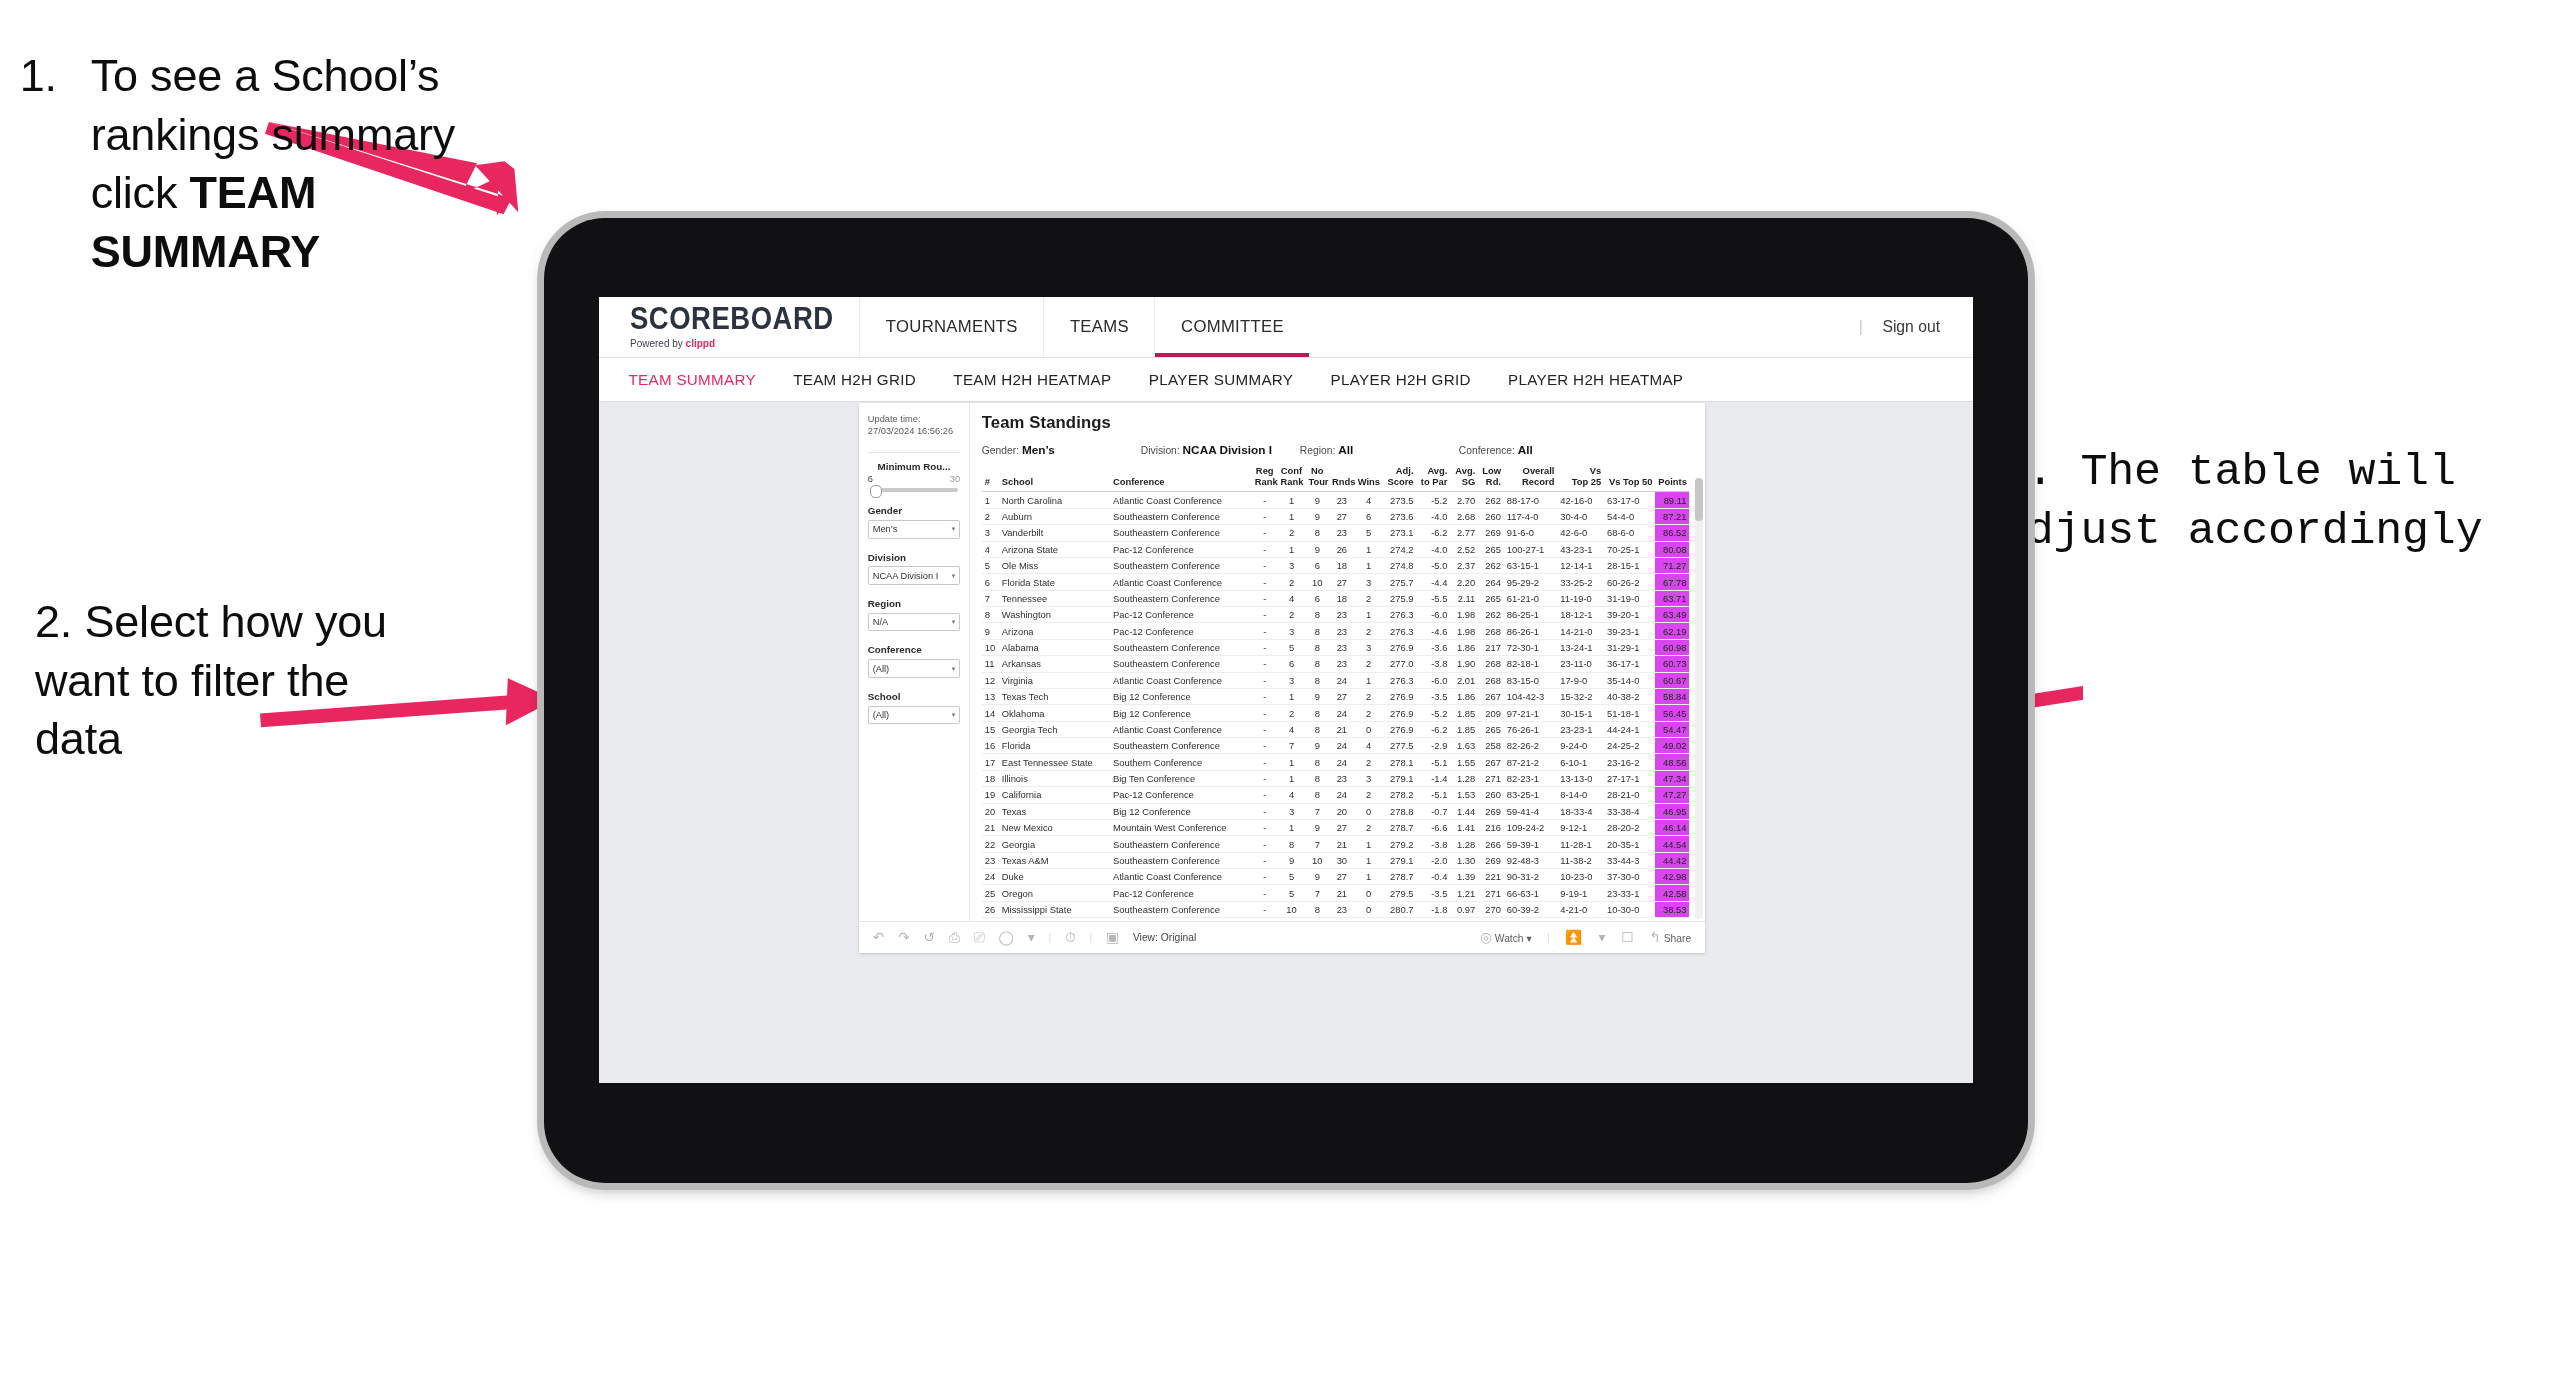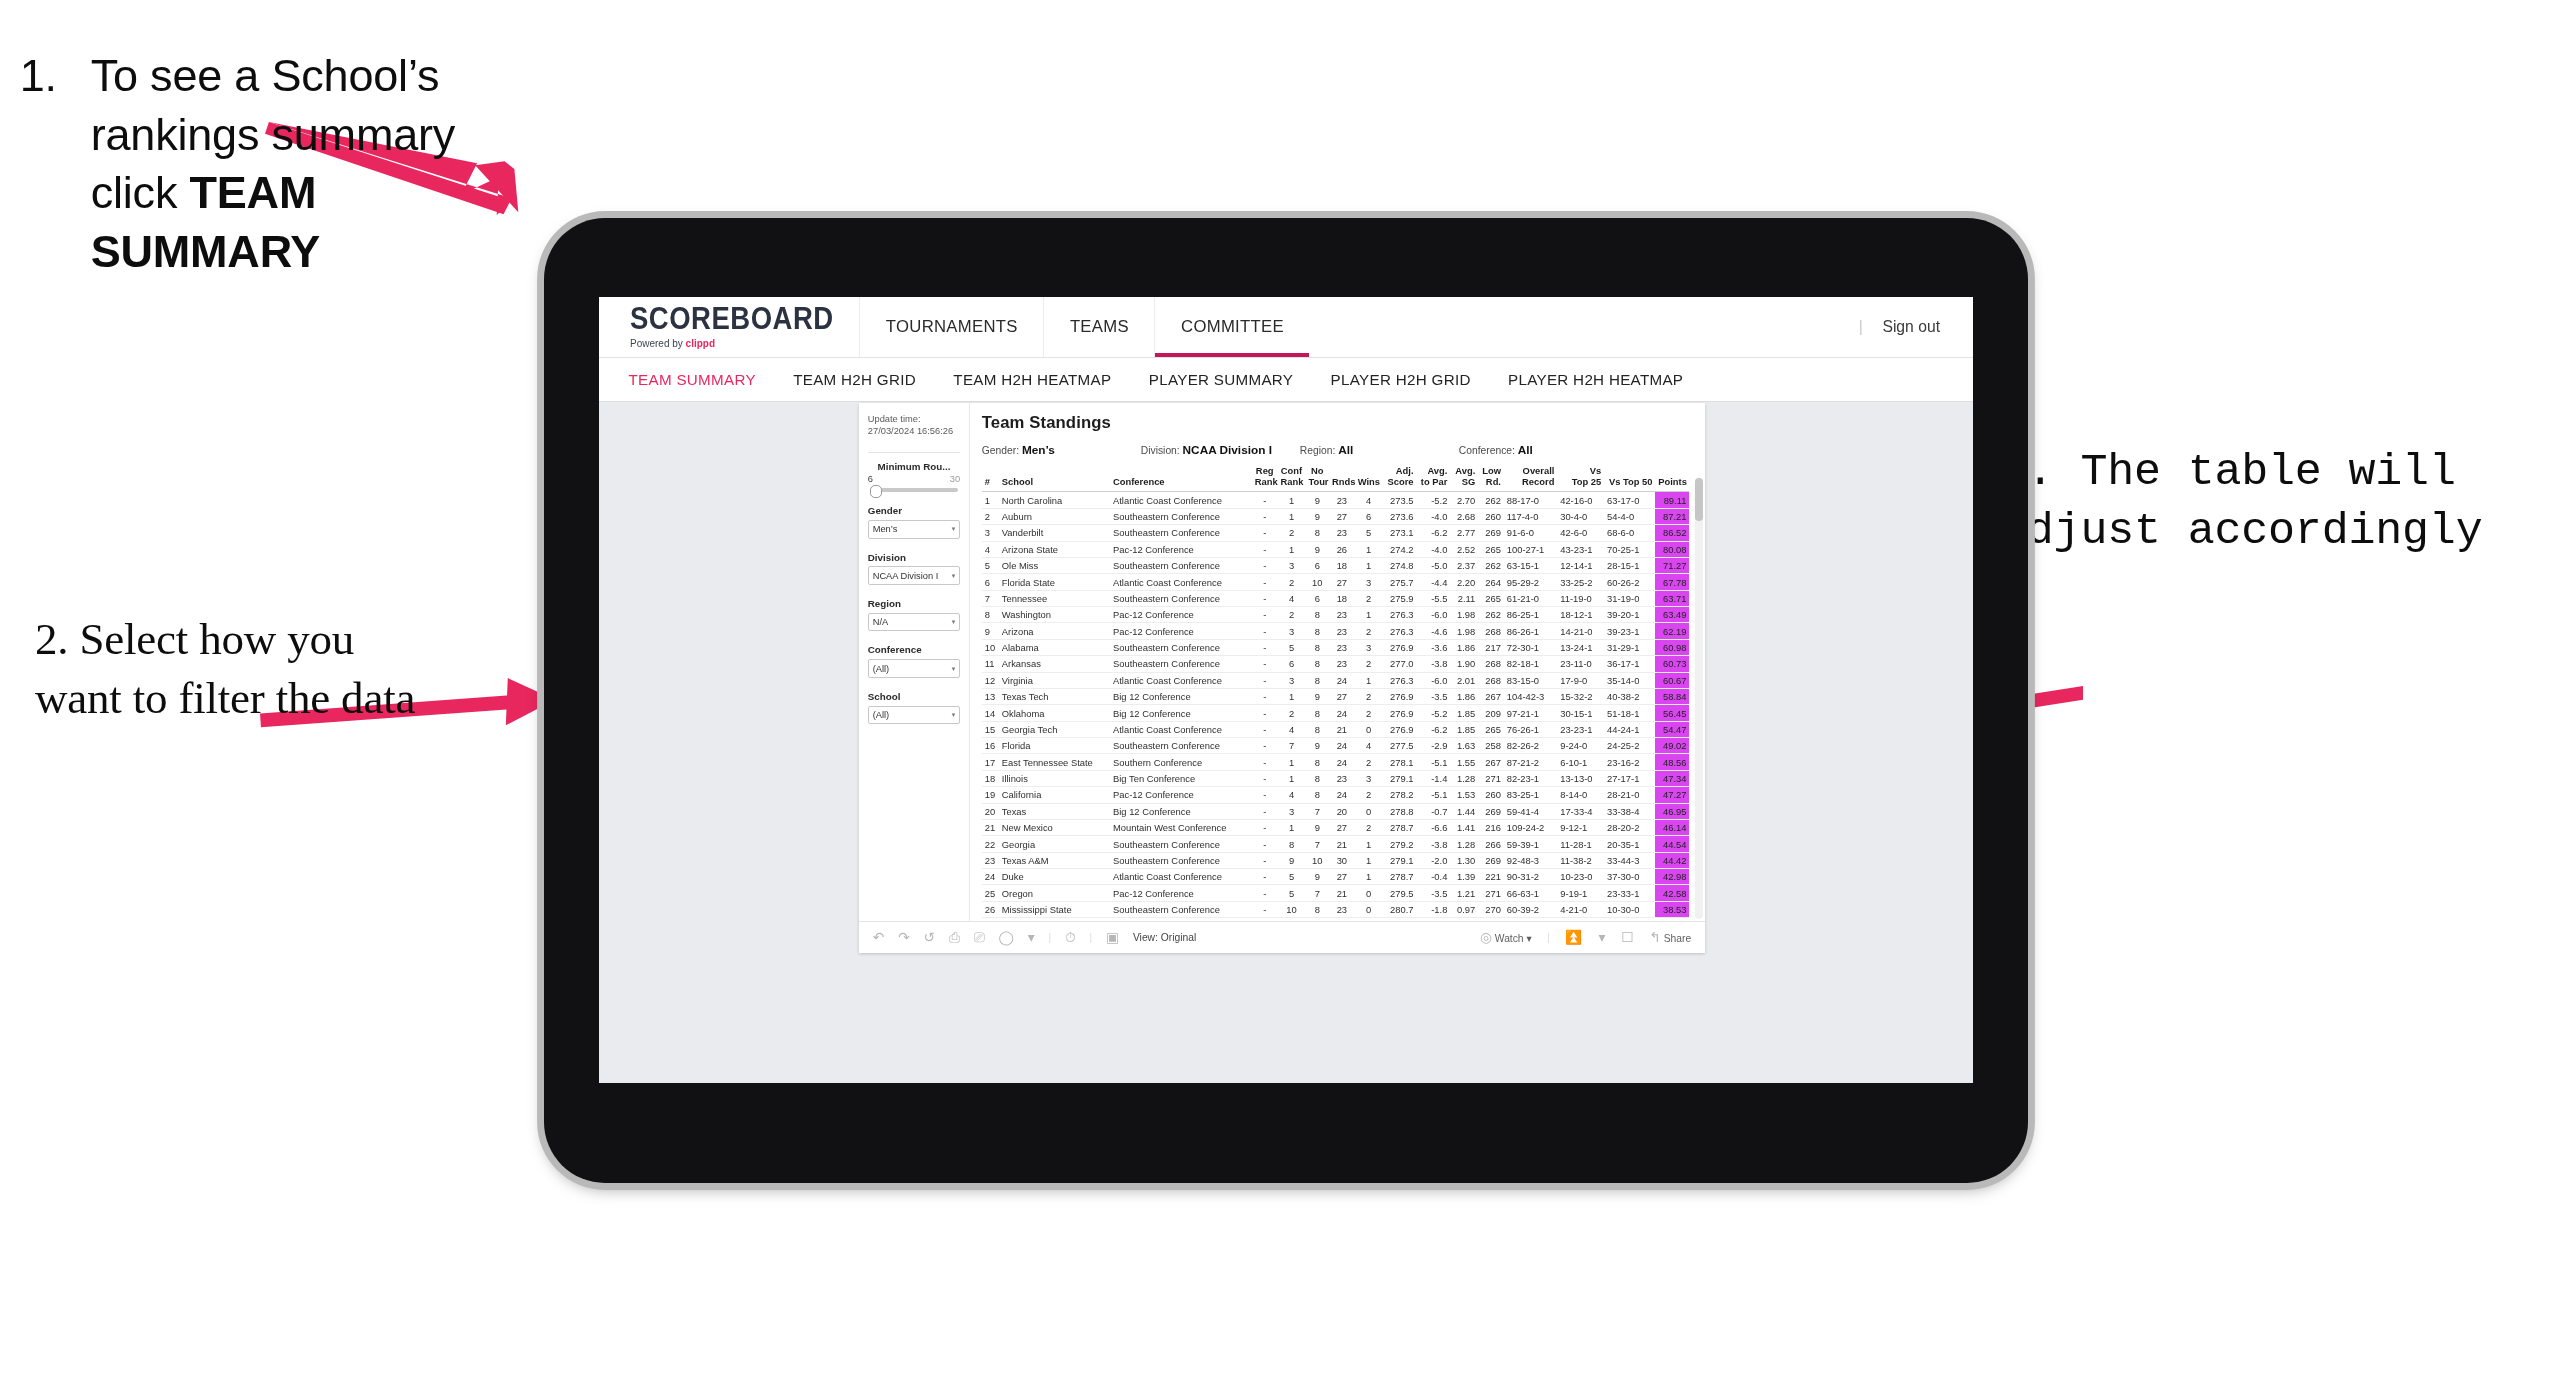--- a/index.html
+++ b/index.html
@@ -4,21 +4,21 @@
 <style>
   html,body{margin:0;padding:0;background:#ffffff;}
   body{width:2576px;height:1386px;position:relative;overflow:hidden;
        font-family:"Liberation Sans",sans-serif;color:#111;}
 
   
   .annot{position:absolute;font-size:45px;line-height:1.30;color:#0d0d0d;letter-spacing:-0.2px;}
   #annot1{left:19.7px;top:47px;width:531px;}
   #annot1 .num{position:absolute;left:0;top:0;}
   #annot1 .body{display:block;margin-left:71px;}
-  #annot2{left:35px;top:610px;width:413px;font-family:Liberation Serif, serif;}
+  #annot2{left:35px;top:593px;width:413px;}
   #annot3{left:2000px;top:444px;width:511px;font-family:Liberation Mono, monospace;}
   .annot b{font-weight:bold;}
 
   
   .arrow{position:absolute;pointer-events:none;}
 
   
   #tablet{position:absolute;left:544px;top:218px;width:1484px;height:965px;
           background:#111113;border-radius:61px;
           box-shadow:0 0 0 6.9px #b9b9b9, 0 5.9px 15.7px rgba(0,0,0,.35);}
@@ -626,21 +626,21 @@
                     <td class="ctr">-</td>
                     <td class="ctr">3</td>
                     <td class="ctr">7</td>
                     <td class="ctr">20</td>
                     <td class="ctr">0</td>
                     <td class="num">278.8</td>
                     <td class="num">-0.7</td>
                     <td class="num">1.44</td>
                     <td class="num">269</td>
                     <td>59-41-4</td>
-                    <td>17-33-4</td>
+                    <td>18-33-4</td>
                     <td>33-38-4</td>
                     <td class="pts">46.95</td>
                   </tr>
                   <tr>
                     <td>21</td>
                     <td>New Mexico</td>
                     <td>Mountain West Conference</td>
                     <td class="ctr">-</td>
                     <td class="ctr">1</td>
                     <td class="ctr">9</td>

